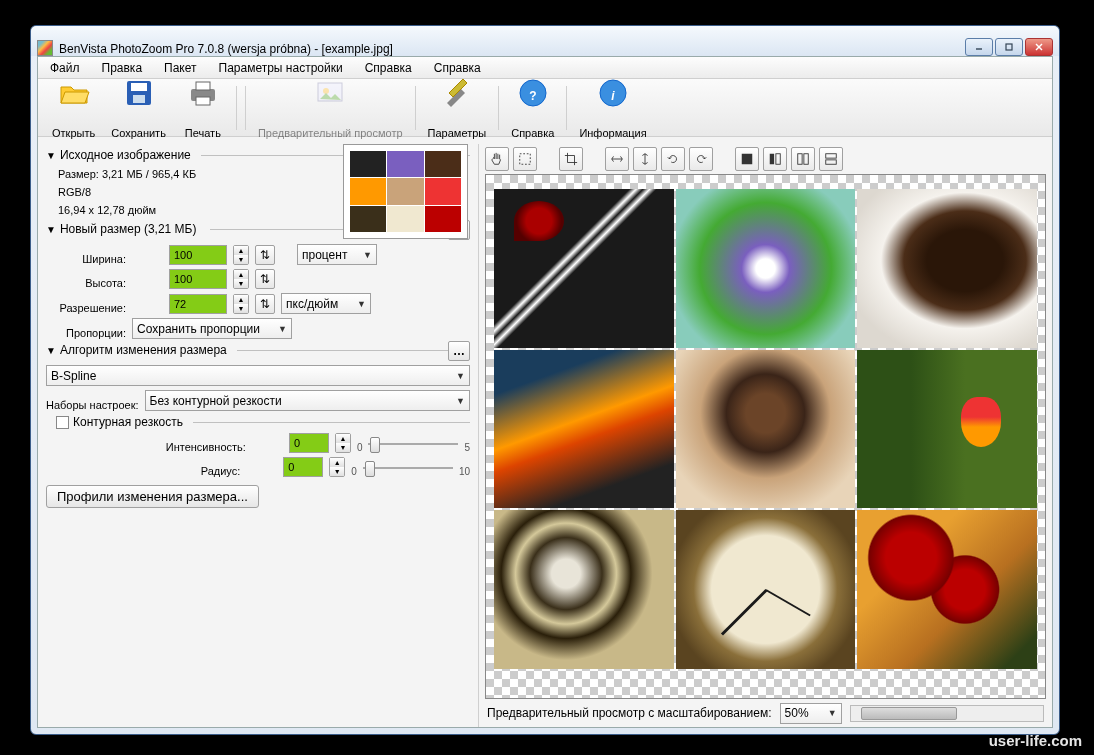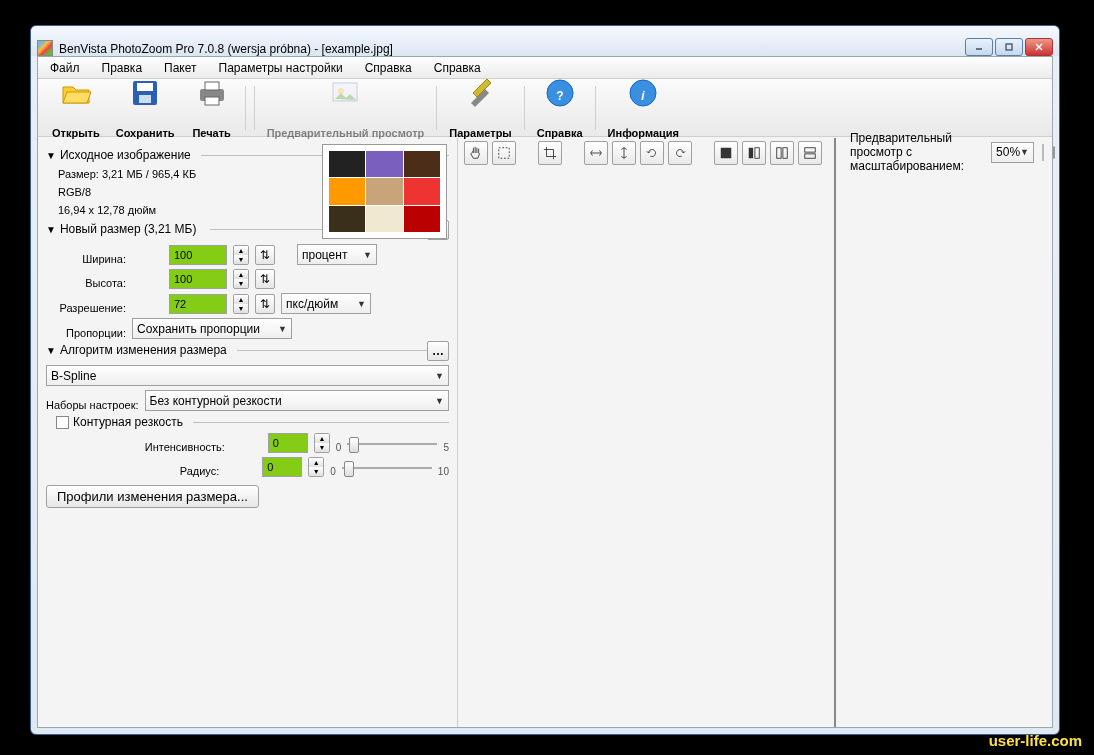--- a/index.html
+++ b/index.html
@@ -1,36 +1,36 @@
 <!DOCTYPE html>
 <html><head>
 <meta charset="utf-8">
 <style>
 *{box-sizing:border-box;margin:0;padding:0;font-family:"Segoe UI",Tahoma,sans-serif;font-size:12px;}
 body{background:#000;width:1094px;height:755px;position:relative;overflow:hidden;}
-.watermark{position:absolute;bottom:6px;right:12px;color:#fde047;font-size:15px;font-weight:bold;z-index:200;}
+.watermark{position:absolute;bottom:6px;right:12px;color:#e5e5e5;font-size:15px;font-weight:bold;z-index:200;}
 .window{position:absolute;top:25px;left:30px;width:1030px;height:710px;background:linear-gradient(to bottom,#e8eff7,#dfe8f3);border:1px solid #3b5d8a;border-radius:6px;box-shadow:0 3px 12px rgba(0,0,0,.55);}
 .titlebar{height:30px;display:flex;align-items:flex-end;padding:0 6px;background:linear-gradient(to bottom,#f5f9fd,#dbe6f3);border-radius:6px 6px 0 0;}
 .app-icon{width:16px;height:16px;margin-right:6px;background:linear-gradient(135deg,#7bc 20%,#fb4 40%,#e44 60%,#6b3 80%);border:1px solid #888;}
 .titletext{flex:1;color:#000;font-size:12px;}
 .winbtns{display:flex;gap:2px;}
 .winbtn{width:28px;height:18px;border:1px solid #5b7da8;border-radius:3px;background:linear-gradient(to bottom,#eaf2fb,#c6d7ec);display:flex;align-items:center;justify-content:center;cursor:pointer;}
 .winbtn.close{background:linear-gradient(to bottom,#e98,#c33);border-color:#a33;color:#fff;}
 .winbtn svg{width:10px;height:10px;}
 .client{position:absolute;top:30px;left:6px;right:6px;bottom:6px;background:#f4f4f4;border:1px solid #9aa;}
 .menubar{height:22px;background:linear-gradient(to bottom,#fdfdfd,#ececec);border-bottom:1px solid #cfcfcf;display:flex;align-items:center;padding:0 4px;gap:6px;}
 .menu{padding:2px 8px;cursor:pointer;}
 .toolbar{height:58px;background:linear-gradient(to bottom,#fbfbfb,#e9e9e9);border-bottom:1px solid #cfcfcf;display:flex;align-items:center;padding:2px 6px;}
 .tbtn{display:flex;flex-direction:column;align-items:center;justify-content:center;padding:2px 8px;height:54px;cursor:pointer;min-width:58px;}
 .tbtn .ico{width:32px;height:32px;display:flex;align-items:center;justify-content:center;}
-.tbtn .lbl{font-size:11px;margin-top:18px;font-weight:bold;}
+.tbtn .lbl{font-size:11px;margin-top:18px;}
 .tsep{width:1px;height:44px;background:#cfcfcf;margin:0 4px;}
 .workarea{position:absolute;top:81px;left:0;right:0;bottom:0;display:flex;}
 .panel-left{width:440px;padding:6px 8px;overflow:hidden;}
-.panel-right{flex:1;display:flex;border-left:1px solid #cfcfcf;}
+.panel-right{flex:1;display:flex;flex-direction:column;border-left:1px solid #cfcfcf;margin-top:6px;}
 .section-hdr{display:flex;align-items:center;gap:4px;font-size:11px;margin:4px 0 2px 0;}
 .section-hdr::after{content:"";flex:1;height:1px;background:#c0c0c0;margin-left:6px;}
 .tri{font-size:10px;}
 .info-lines div{font-size:11px;margin:6px 0 6px 12px;}
 .thumb{position:absolute;right:10px;top:6px;width:125px;height:95px;border:1px solid #999;background:#fff;}
 .thumb-grid{position:absolute;inset:6px;display:grid;grid-template-columns:1fr 1fr 1fr;grid-template-rows:1fr 1fr 1fr;gap:1px;}
 .thumb-grid div{background:#888;}
 .row{display:flex;align-items:flex-end;margin:4px 0;gap:6px;}
 .row .lbl{width:80px;text-align:right;font-size:11px;}
 .numin{width:58px;height:20px;border:1px solid #a0a0a0;background:#84cc16;padding:0 4px;font-size:11px;margin-left:37px;}

